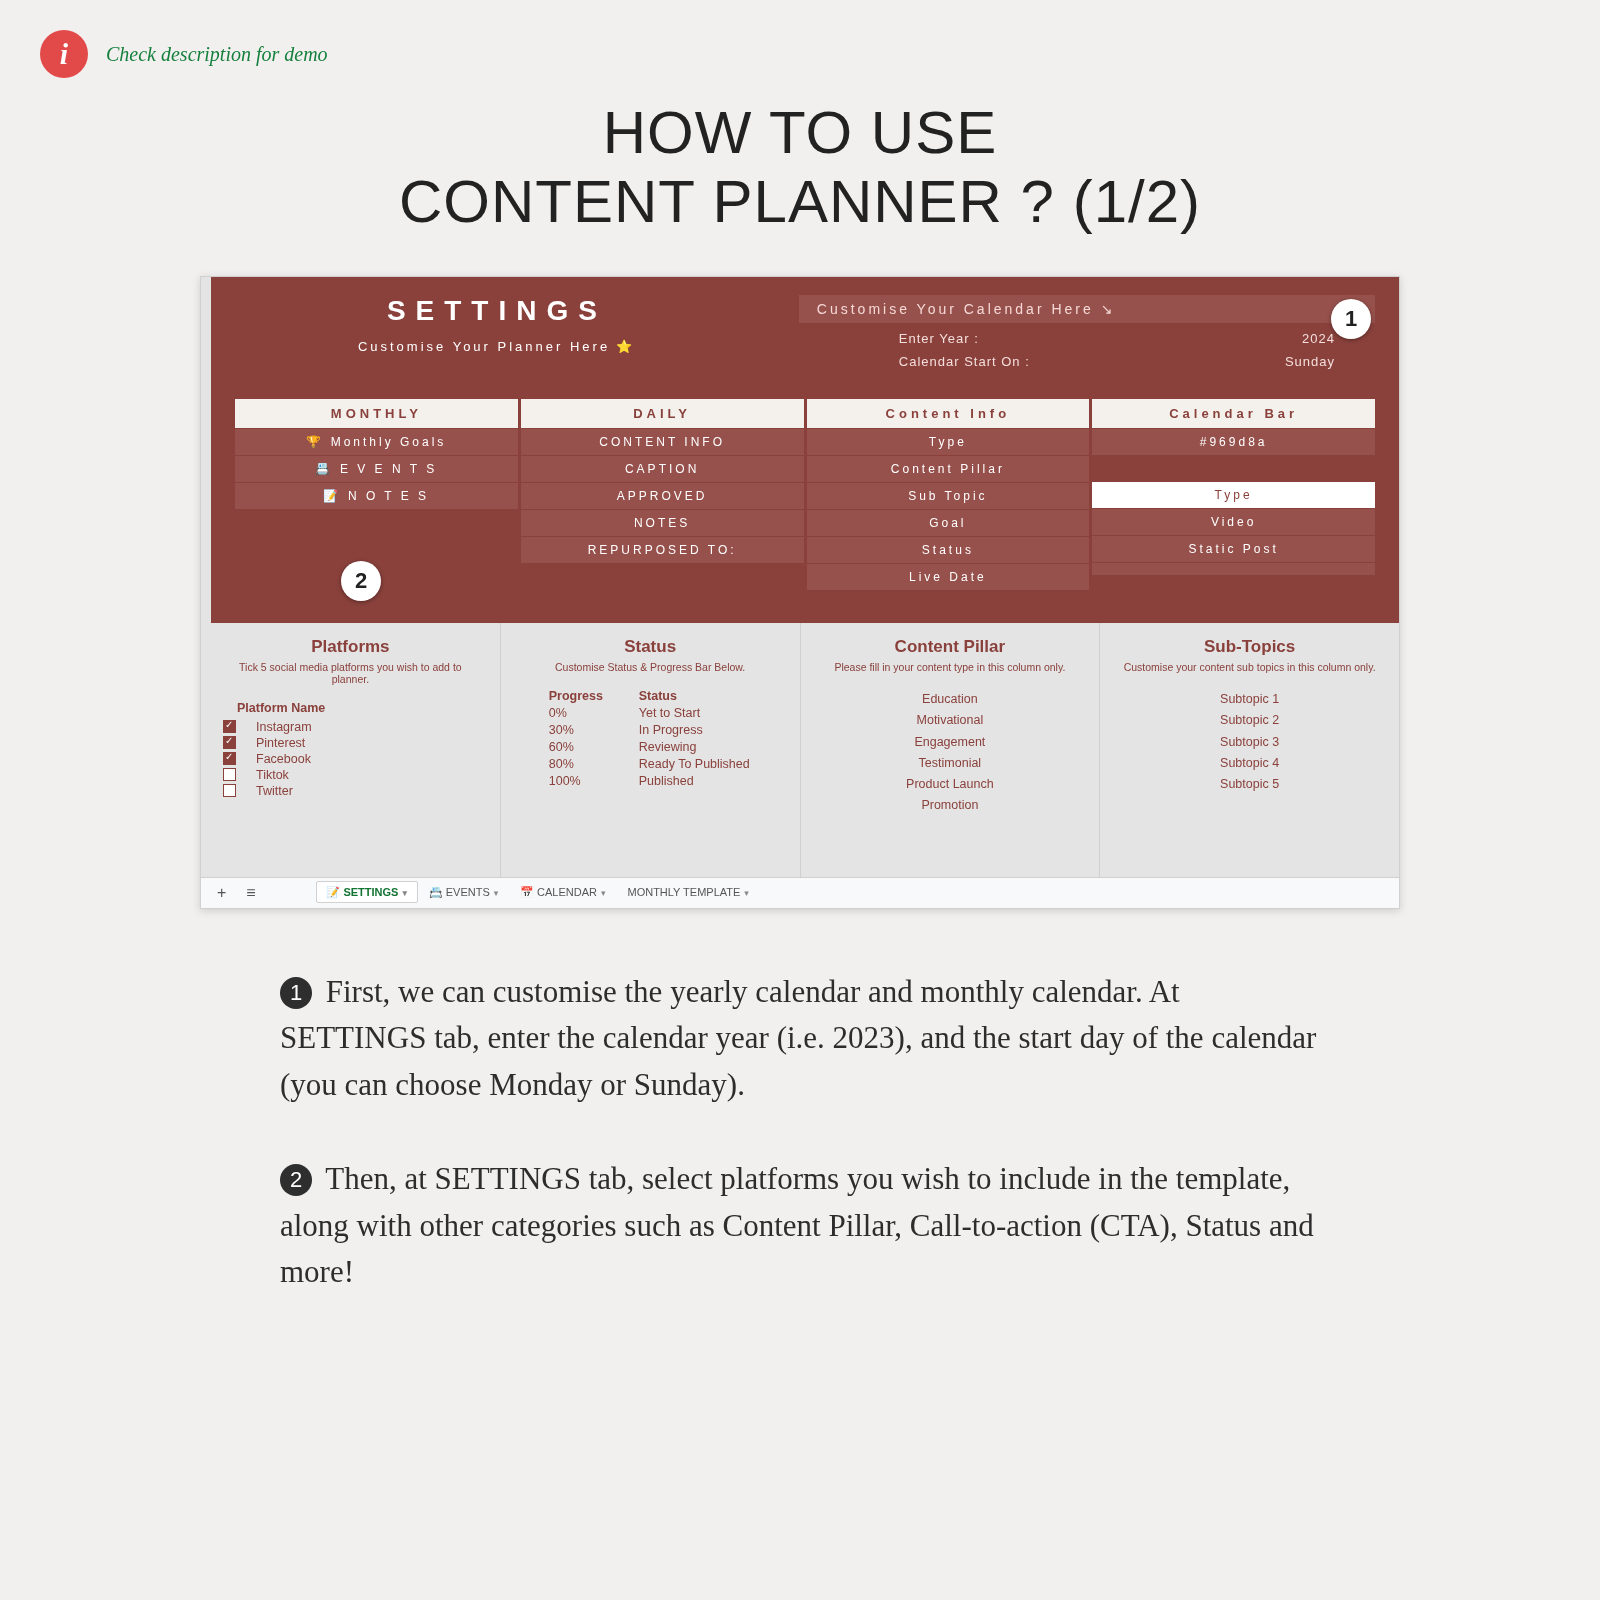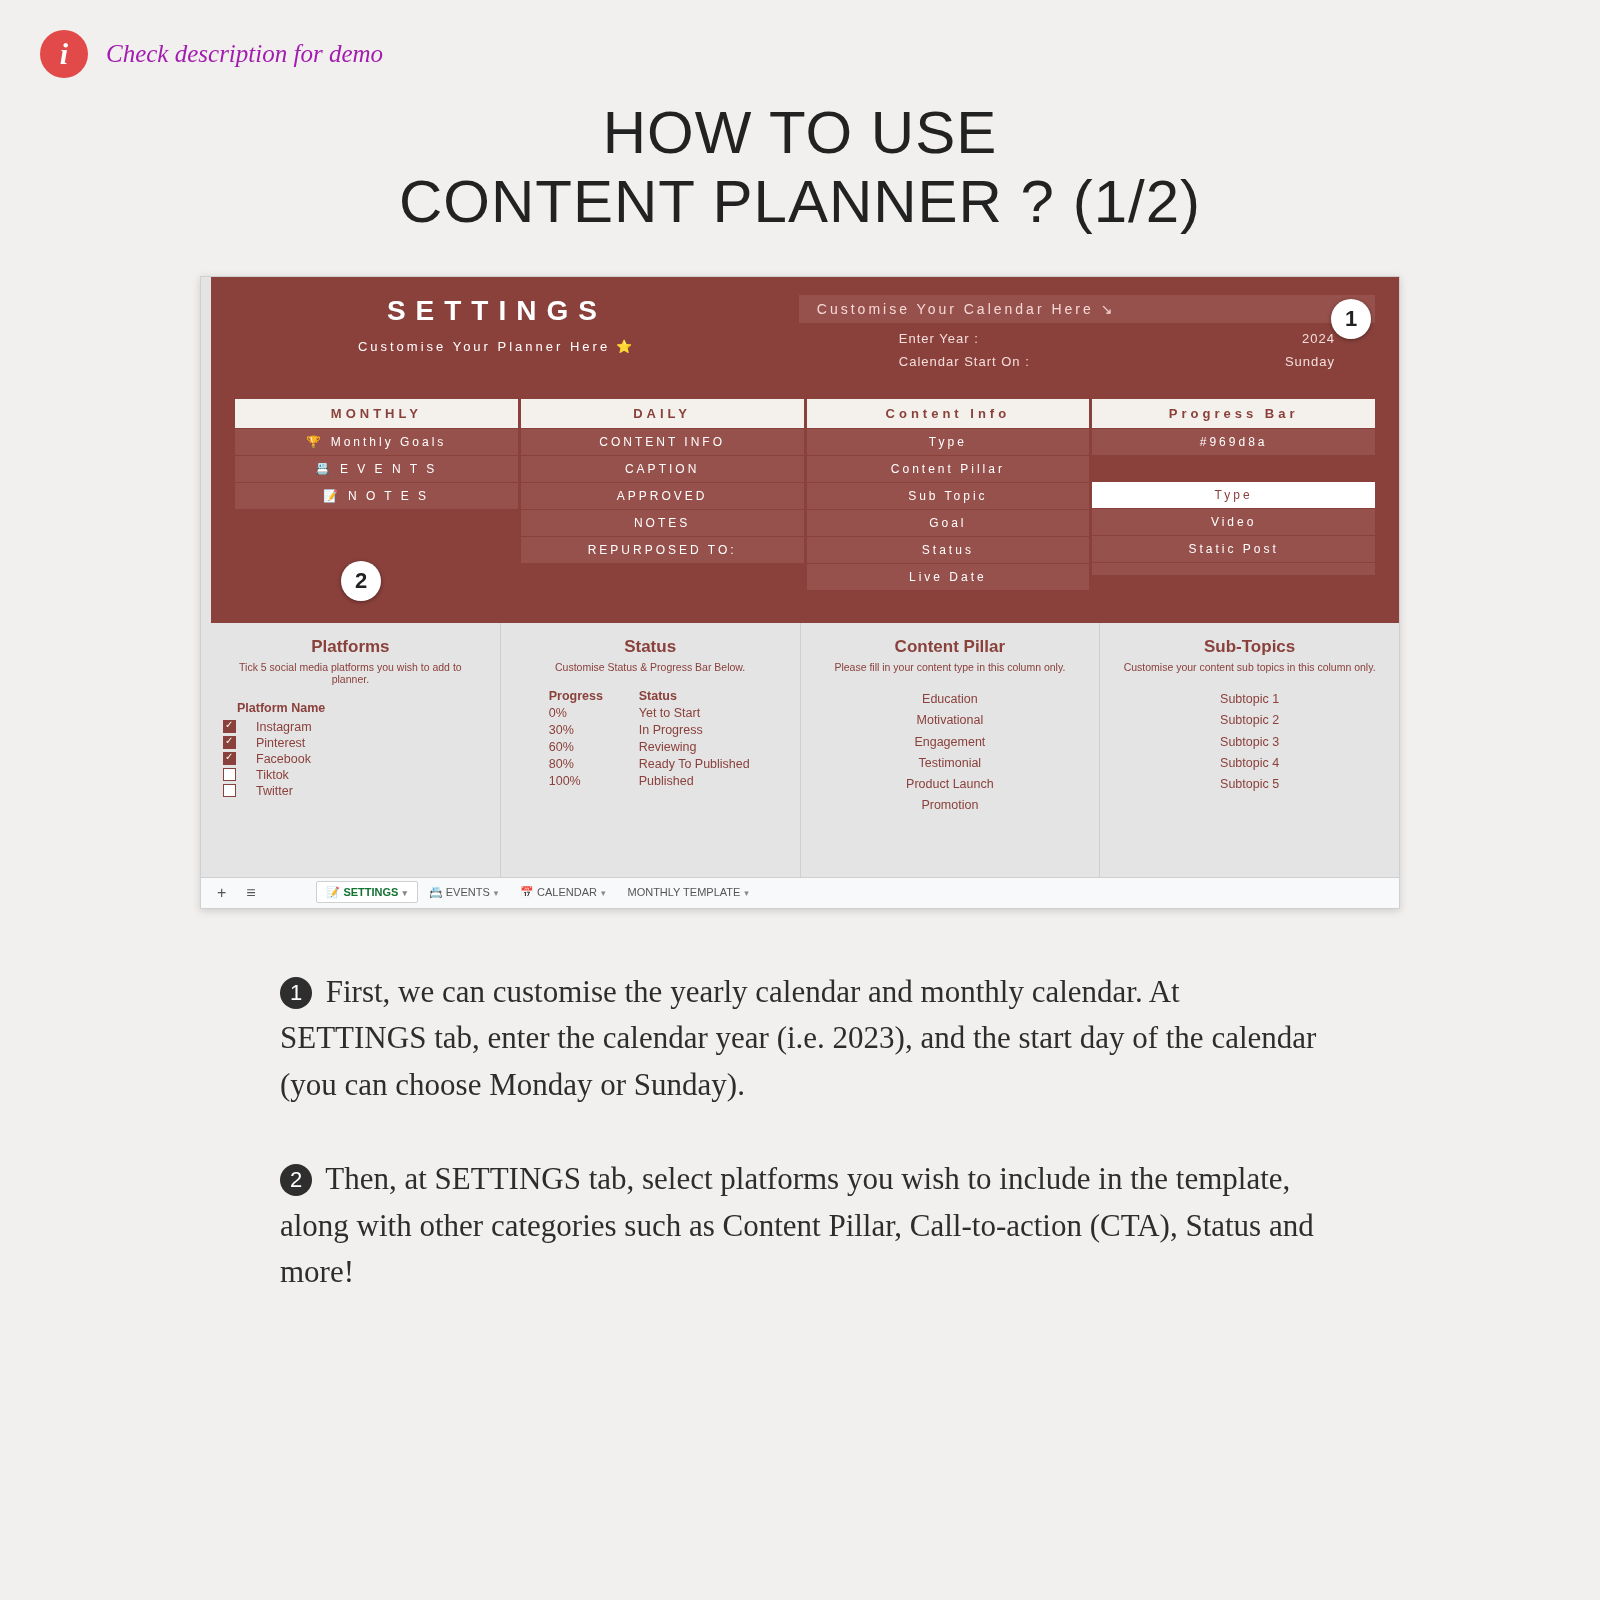--- a/index.html
+++ b/index.html
@@ -17,21 +17,21 @@
     gap: 18px;
     margin-bottom: 10px;
   }
   .info-badge {
     width: 48px; height: 48px; border-radius: 50%;
     background: #e24a4a; color: #fff; display: flex;
     align-items: center; justify-content: center;
     font-family: Georgia, serif; font-style: italic;
     font-size: 30px; font-weight: bold;
   }
-  .top-info-text { font-style: italic; font-size: 25px; color: #a21caf; }
+  .top-info-text { font-style: italic; font-size: 20px; color: #15803d; }
   .page-title {
     font-family: 'Segoe UI', Arial, sans-serif;
     text-align: center;
     font-weight: 400;
     font-size: 60px;
     letter-spacing: 1px;
     line-height: 1.15;
     margin: 20px 0 40px;
     color: #222;
   }
@@ -225,21 +225,21 @@
         <div class="pill-head">Content Info</div>
         <div class="pill">Type</div>
         <div class="pill">Content Pillar</div>
         <div class="pill">Sub Topic</div>
         <div class="pill">Goal</div>
         <div class="pill">Status</div>
         <div class="pill">Live Date</div>
       </div>
 
       <div class="col">
-        <div class="pill-head">Progress Bar</div>
+        <div class="pill-head">Calendar Bar</div>
         <div class="pill">#969d8a</div>
         <div style="height:26px"></div>
         <div class="pill white">Type</div>
         <div class="pill">Video</div>
         <div class="pill">Static Post</div>
         <div class="pill"></div>
       </div>
     </div>
 
     <div class="callout callout-2">2</div>

